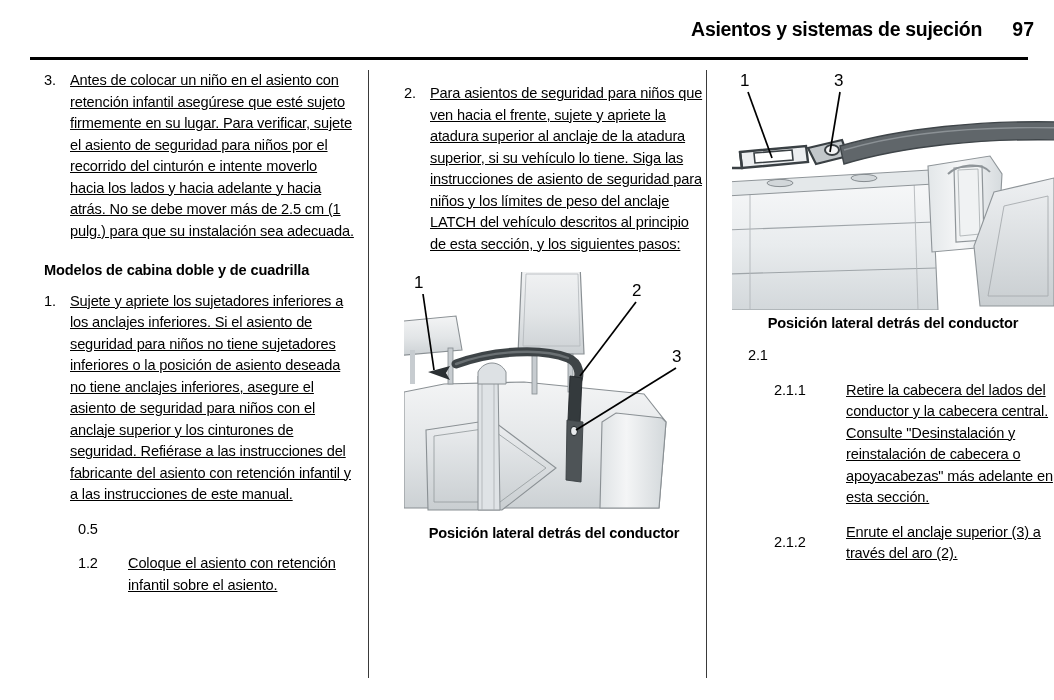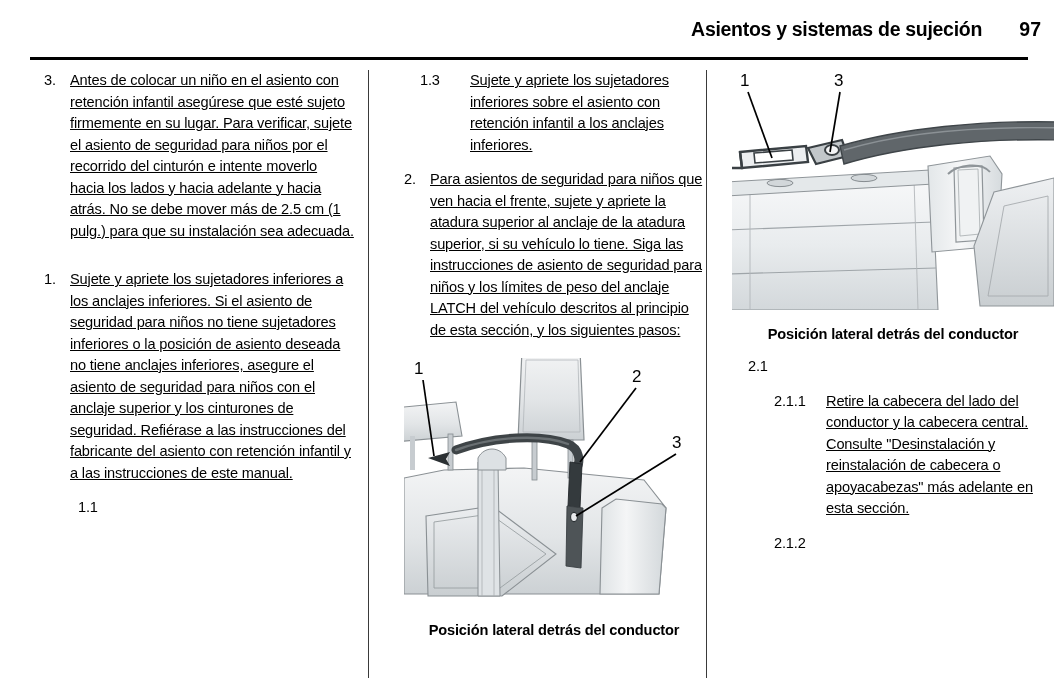--- a/index.html
+++ b/index.html
@@ -31,21 +31,21 @@
     right: 72px;
     top: 29px;
     transform: translateY(-50%);
     font-size: 19.5px;
     font-weight: bold;
     letter-spacing: -0.3px;
     white-space: nowrap;
   }
   #header-pagenum {
     position: absolute;
-    right: 13px;
+    right: 20px;
     top: 29px;
     transform: translateY(-50%);
     font-size: 19.5px;
     font-weight: bold;
     white-space: nowrap;
   }
   #header-rule {
     position: absolute;
     left: 30px;
     right: 26px;
@@ -98,35 +98,35 @@
     letter-spacing: -0.15px;
     text-decoration: underline;
   }
 
   
   .lvl1 .marker { width: 26px; }
   
   .lvl2 { padding-left: 34px; }
   .lvl2 .marker { width: 50px; }
   
-  .lvl3 { padding-left: 44px; }
+  .lvl3 { padding-left: 44px; gap: 20px; }
   .lvl3 .marker { width: 52px; }
 
   .gap-sm { height: 9px; }
   .gap-md { height: 13px; }
   .gap-lg { height: 18px; }
 
   
   .figure { position: relative; }
   .figure-caption {
     font-size: 14.6px;
     font-weight: bold;
     letter-spacing: -0.15px;
     text-align: center;
-    margin-top: 16px;
+    margin-top: 5px;
   }
   .fig-svg { display: block; }
 </style>
 </head>
 <body>
 
 <div id="page-header">
   <div id="header-title">Asientos y sistemas de sujeción</div>
   <div id="header-pagenum">97</div>
   <div id="header-rule"></div>
@@ -137,45 +137,46 @@
 
 <div class="column" id="column-1">
 
   <div class="li lvl1">
     <span class="marker">3.</span>
     <span class="body">Antes de colocar un niño en el asiento con retención infantil asegúrese que esté sujeto firmemente en su lugar. Para verificar, sujete el asiento de seguridad para niños por el recorrido del cinturón e intente moverlo hacia los lados y hacia adelante y hacia atrás. No se debe mover más de 2.5 cm (1 pulg.) para que su instalación sea adecuada.</span>
   </div>
 
   <div class="gap-lg"></div>
 
+  <div class="bold-head">Modelos de cabina doble y de cuadrilla</div>
 
   <div class="gap-sm"></div>
 
   <div class="li lvl1">
     <span class="marker">1.</span>
     <span class="body">Sujete y apriete los sujetadores inferiores a los anclajes inferiores. Si el asiento de seguridad para niños no tiene sujetadores inferiores o la posición de asiento deseada no tiene anclajes inferiores, asegure el asiento de seguridad para niños con el anclaje superior y los cinturones de seguridad. Refiérase a las instrucciones del fabricante del asiento con retención infantil y a las instrucciones de este manual.</span>
   </div>
 
   <div class="gap-md"></div>
 
   <div class="li lvl2">
-    <span class="marker">1.1</span>
-  </div>
-
-  <div class="gap-md"></div>
-
+    <span class="marker">0.5</span>
+  </div>
+
+  <div class="gap-md"></div>
+
+  <div class="li lvl2">
+    <span class="marker">1.2</span>
+    <span class="body">Coloque el asiento con retención infantil sobre el asiento.</span>
+  </div>
 
 </div>
 
 <div class="column" id="column-2">
 
-  <div class="li lvl2" style="padding-left:16px;">
-    <span class="marker">1.3</span>
-    <span class="body">Sujete y apriete los sujetadores inferiores sobre el asiento con retención infantil a los anclajes inferiores.</span>
-  </div>
 
   <div class="gap-md"></div>
 
   <div class="li lvl1">
     <span class="marker">2.</span>
     <span class="body">Para asientos de seguridad para niños que ven hacia el frente, sujete y apriete la atadura superior al anclaje de la atadura superior, si su vehículo lo tiene. Siga las instrucciones de asiento de seguridad para niños y los límites de peso del anclaje LATCH del vehículo descritos al principio de esta sección, y los siguientes pasos:</span>
   </div>
 
   <div style="height:17px;"></div>
 
@@ -309,22 +310,23 @@
   <div style="height:14px;"></div>
 
   <div class="li lvl2" style="padding-left:16px;">
     <span class="marker">2.1</span>
   </div>
 
   <div class="gap-md"></div>
 
   <div class="li lvl3" style="padding-left:42px;">
     <span class="marker">2.1.1</span>
-    <span class="body">Retire la cabecera del lado del conductor y la cabecera central. Consulte "Desinstalación y reinstalación de cabecera o apoyacabezas" más adelante en esta sección.</span>
+    <span class="body">Retire la cabecera del lados del conductor y la cabecera central. Consulte "Desinstalación y reinstalación de cabecera o apoyacabezas" más adelante en esta sección.</span>
   </div>
 
   <div class="gap-md"></div>
 
   <div class="li lvl3" style="padding-left:42px;align-items:center;">
     <span class="marker">2.1.2</span>
+    <span class="body">Enrute el anclaje superior (3) a través del aro (2).</span>
   </div>
 
 </div>
 
 </body></html>

